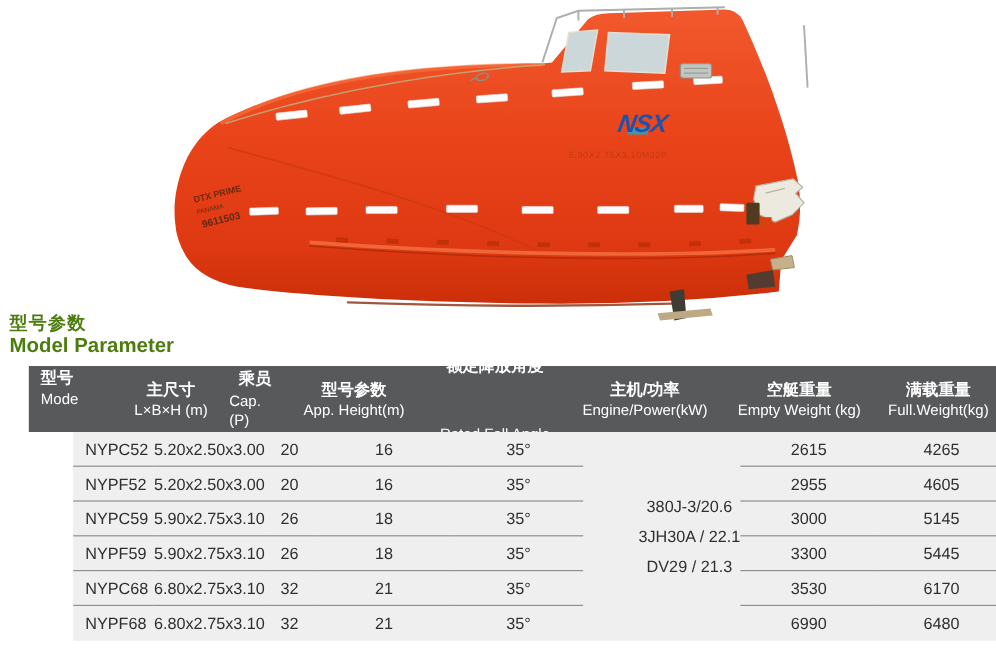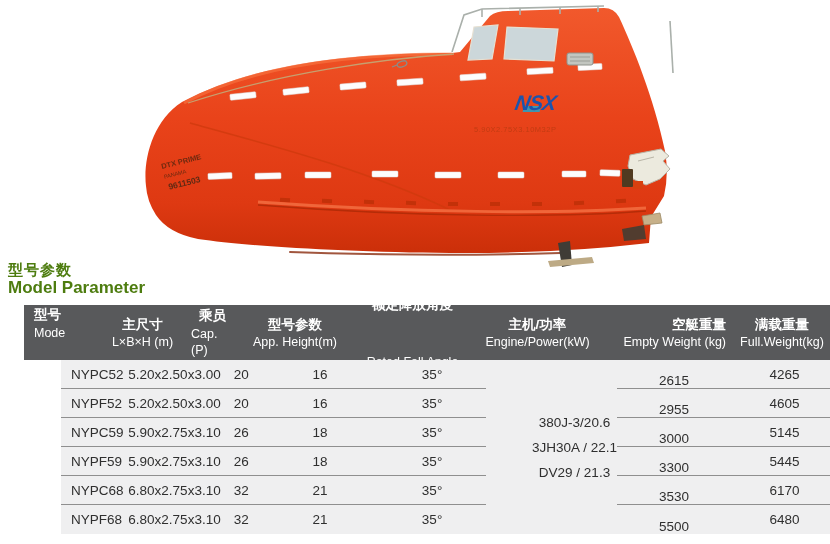--- a/index.html
+++ b/index.html
@@ -21,21 +21,21 @@
 
   .t-body{position:relative;background:#efeff0;margin-left:37px;}
   .t-row{display:flex;height:29px;}
   .c{display:flex;align-items:center;justify-content:center;font-size:13.5px;color:#2f2f2f;box-sizing:border-box;border-bottom:1px solid #8f8f8f;}
   .c0{width:70px;justify-content:flex-start;padding-left:10px;}
   .c1{width:97px;}
   .c2{width:43px;}
   .c3{width:122px;}
   .c4{width:113px;gap:40px;}
   .c5{width:137px;border-bottom:none;}
-  .c6{width:120px;align-items:flex-end;}
+  .c6{width:120px;}
   .c7{width:112px;}
   .t-row.last .c{border-bottom:none;}
 
   .engine-merged{position:absolute;left:445px;top:0;width:137px;height:174px;
     display:flex;flex-direction:column;justify-content:center;align-items:center;
     font-size:13.5px;color:#2f2f2f;pointer-events:none;}
   .engine-merged div{line-height:25px;}
 </style>
 </head>
 <body>
@@ -254,21 +254,21 @@
         <div class="c c7">6170</div>
       </div>
 
       <div class="t-row last">
         <div class="c c0">NYPF68</div>
         <div class="c c1">6.80x2.75x3.10</div>
         <div class="c c2">32</div>
         <div class="c c3">21</div>
         <div class="c c4">35°</div>
         <div class="c c5"></div>
-        <div class="c c6">5500</div>
+        <div class="c c6">6990</div>
         <div class="c c7">6480</div>
       </div>
 
       <div class="engine-merged">
         <div>380J-3/20.6</div>
         <div>3JH30A / 22.1</div>
         <div>DV29 / 21.3</div>
       </div>
 
     </div>

